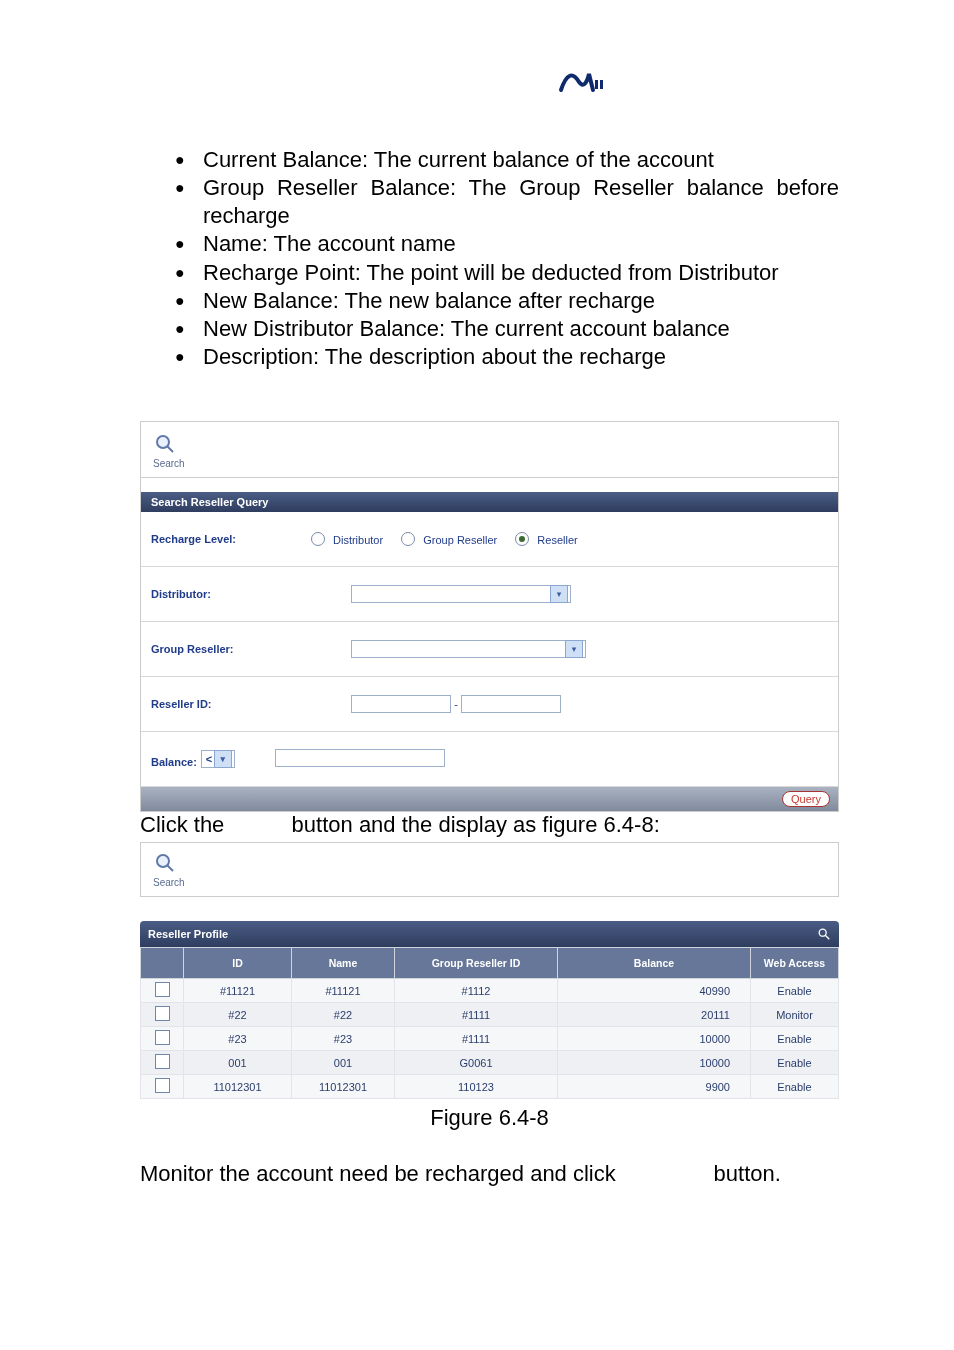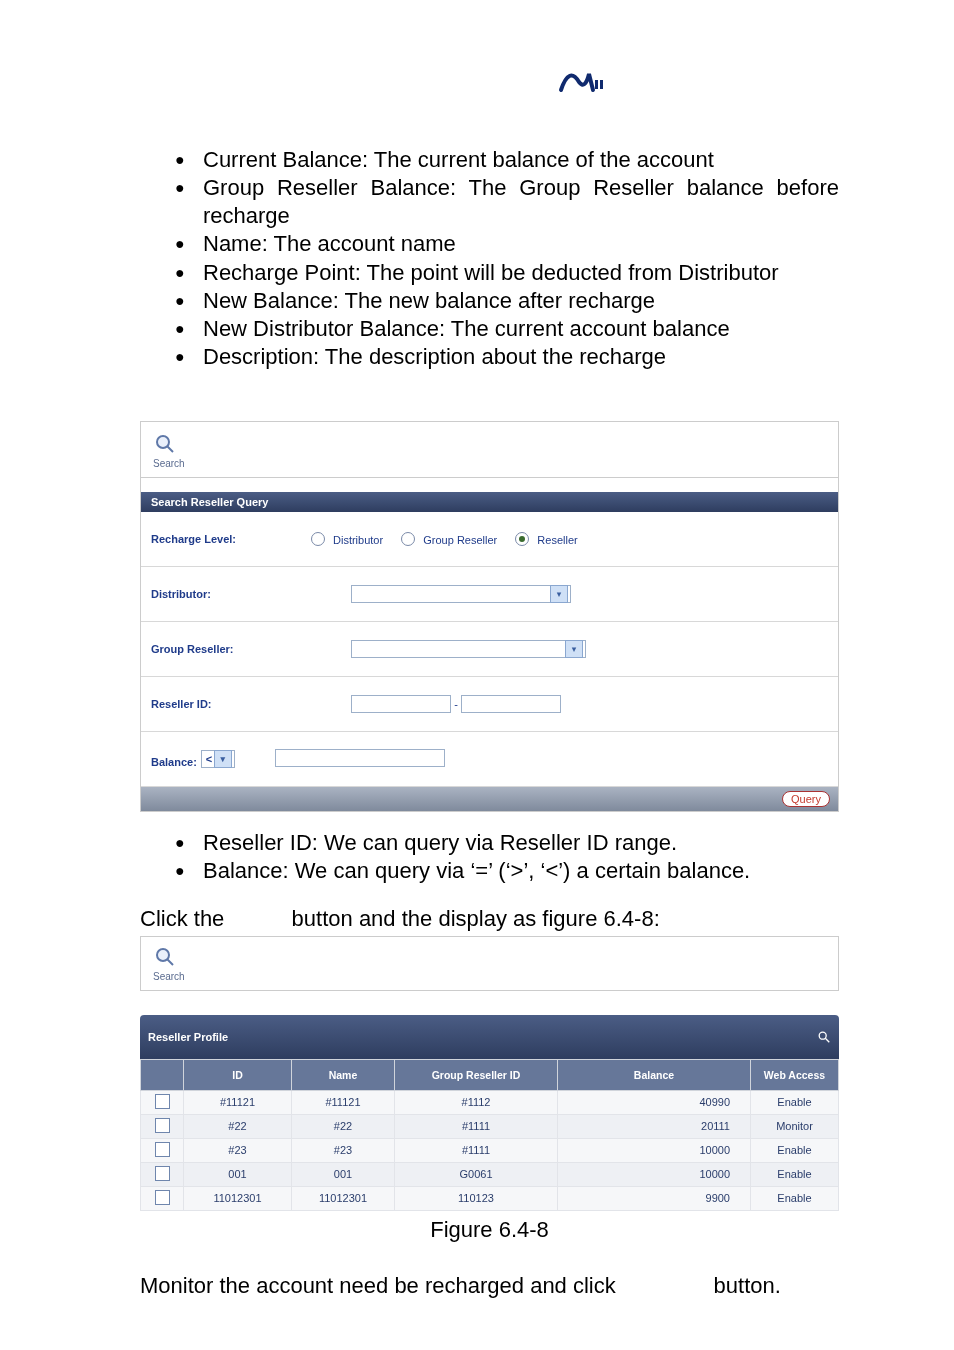--- a/index.html
+++ b/index.html
@@ -129,21 +129,21 @@
     border:1px solid #ccc;
     padding:8px 12px;
     font-size:10px;
     color:#5a6b8f;
     margin-bottom:24px;
   }
   .profile-wrap { font-size:11px; }
   .profile-header {
     background:linear-gradient(#4b5d85,#2e3d5f);
     color:#fff;font-weight:bold;font-size:11px;
-    padding:15px 8px;
+    padding:6px 8px;
     display:flex;justify-content:space-between;align-items:center;
     border-top-left-radius:4px;border-top-right-radius:4px;
   }
   .mag-icon { width:14px;height:14px; }
   table.profile {
     width:100%;
     border-collapse:collapse;
     font-size:11px;
   }
   table.profile th {
@@ -257,24 +257,20 @@
         <span class="faux-input" style="width:170px;"></span>
       </div>
     </div>
 
     <div class="panel647-footer">
       <span class="btn">Query</span>
     </div>
   </div>
 
 
-  <ul class="main-list" style="margin-bottom:20px;">
-    <li>Reseller ID: We can query via Reseller ID range.</li>
-    <li>Balance: We can query via ‘=’ (‘&gt;’, ‘&lt;’) a certain balance.</li>
-  </ul>
 
   <p class="body-text" style="margin:0 0 4px 0;">
     <span>Click the</span>
     &nbsp;&nbsp;&nbsp;&nbsp;&nbsp;&nbsp;&nbsp;&nbsp;&nbsp;
     <span>button and the display as figure 6.4-8:</span>
   </p>
 
   <div class="panel648-top">
     <svg class="search-glass" viewBox="0 0 24 24">
       <circle cx="10" cy="10" r="6" stroke="#5f78a8" stroke-width="2" fill="#eaf0fb"></circle>

